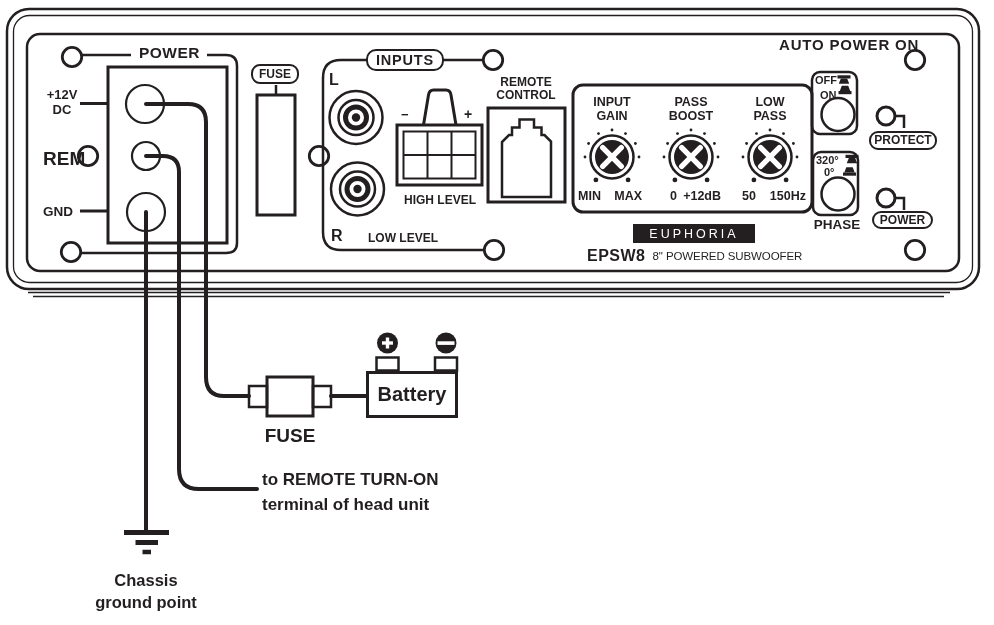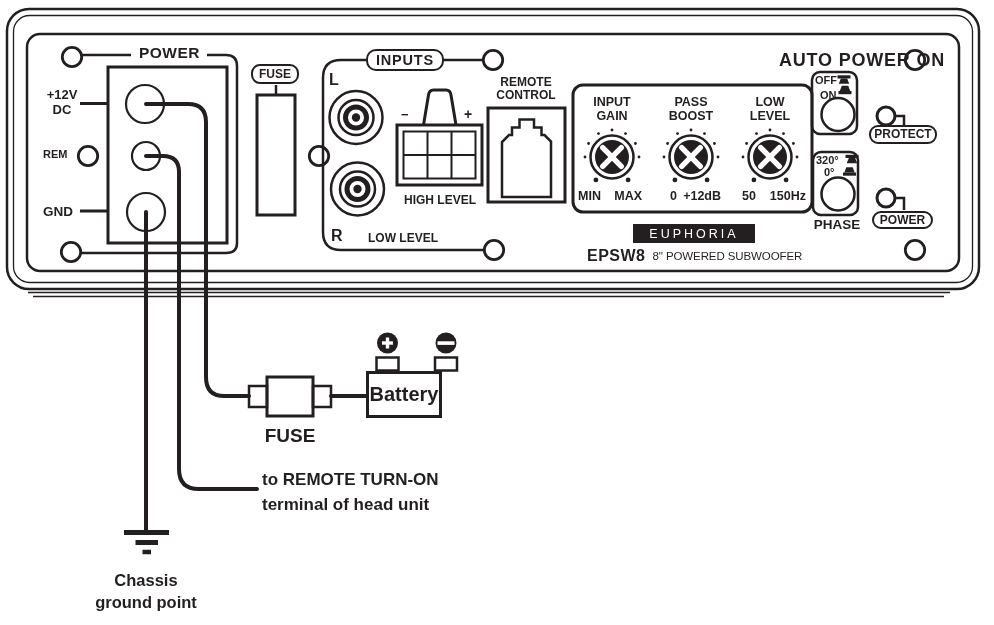--- a/index.html
+++ b/index.html
@@ -160,71 +160,71 @@
       <rect x="437.5" y="341.3" width="17" height="3.6" fill="#ffffff"></rect>
     </g>
     <rect x="376.5" y="357.5" width="22" height="13" class="st" stroke-width="2.5" fill="#fff"></rect>
     <rect x="435" y="357.5" width="22" height="13" class="st" stroke-width="2.5" fill="#fff"></rect>
   </g>
 </svg>
 
 <div class="lbl ctr" style="left:132px;top:44px;width:75px;font-size:15.5px;letter-spacing:.5px;">POWER</div>
 <div class="lbl ctr prelines" style="left:36px;top:88px;width:52px;font-size:13px;line-height:1.15;">+12V
 DC</div>
-<div class="lbl" style="left:43px;top:148px;font-size:11px;">REM</div>
+<div class="lbl" style="left:43px;top:148px;font-size:19px;">REM</div>
 <div class="lbl" style="left:43px;top:204px;font-size:13.5px;">GND</div>
 
 <div class="badge" style="left:251px;top:64px;width:48px;height:20px;font-size:12px;">FUSE</div>
 
 <div class="badge" style="left:366px;top:49px;width:78px;height:22px;font-size:14.5px;letter-spacing:.8px;border-radius:10px;">INPUTS</div>
 <div class="lbl" style="left:329px;top:71px;font-size:16px;">L</div>
 <div class="lbl" style="left:331px;top:227px;font-size:16px;">R</div>
 <div class="lbl" style="left:368px;top:230.5px;font-size:12px;">LOW LEVEL</div>
 <div class="lbl" style="left:401px;top:107px;font-size:13px;">−</div>
 <div class="lbl" style="left:464px;top:106px;font-size:14px;">+</div>
 <div class="lbl ctr" style="left:396px;top:192.5px;width:88px;font-size:12px;">HIGH LEVEL</div>
 <div class="lbl ctr prelines" style="left:484px;top:76px;width:84px;font-size:12px;line-height:1.1;">REMOTE
 CONTROL</div>
 
 <div class="lbl ctr prelines" style="left:577px;top:94.5px;width:70px;font-size:12.5px;line-height:1.12;">INPUT
 GAIN</div>
 <div class="lbl ctr prelines" style="left:656px;top:94.5px;width:70px;font-size:12.5px;line-height:1.12;">PASS
 BOOST</div>
 <div class="lbl ctr prelines" style="left:735px;top:94.5px;width:70px;font-size:12.5px;line-height:1.12;">LOW
-LEVEL</div>
+PASS</div>
 
 <div class="row-between" style="left:578px;top:188.5px;width:64px;font-size:12.5px;">
   <span>MIN</span>
   <span>MAX</span>
 </div>
 <div class="row-between" style="left:670px;top:188.5px;width:51px;font-size:12.5px;">
   <span>0</span>
   <span>+12dB</span>
 </div>
 <div class="row-between" style="left:742px;top:188.5px;width:64px;font-size:12.5px;">
   <span>50</span>
   <span>150Hz</span>
 </div>
 
-<div class="lbl" style="left:779px;top:50px;font-size:18px;letter-spacing:.8px;">AUTO POWER ON</div>
+<div class="lbl" style="left:779px;top:36px;font-size:15px;letter-spacing:.8px;">AUTO POWER ON</div>
 <div class="lbl" style="left:815px;top:73.5px;font-size:11px;">OFF</div>
 <div class="lbl" style="left:820px;top:89px;font-size:11px;">ON</div>
 <div class="lbl" style="left:816px;top:153.5px;font-size:11px;">320°</div>
 <div class="lbl" style="left:824px;top:166px;font-size:11px;">0°</div>
 <div class="lbl ctr" style="left:806px;top:217px;width:62px;font-size:13.5px;">PHASE</div>
 
-<div class="badge" style="left:869px;top:125px;width:68px;height:18.5px;font-size:12px;">PROTECT</div>
+<div class="badge" style="left:869px;top:131px;width:68px;height:18.5px;font-size:12px;">PROTECT</div>
 <div class="badge" style="left:872px;top:211px;width:61px;height:18px;font-size:12px;">POWER</div>
 
 <div class="badge-dark" style="left:633px;top:224px;width:122px;height:19px;font-size:12.5px;letter-spacing:3px;text-align:right;">EUPHORIA</div>
 <div class="model-row" style="left:587px;top:247px;">
   <span class="lbl" style="position:static;font-size:16px;letter-spacing:.5px;">EPSW8</span>
   <span style="font-size:11.5px;font-weight:normal;letter-spacing:-.1px;">8" POWERED SUBWOOFER</span>
 </div>
 
-<div class="battery-box" style="left:366px;top:371px;width:76px;height:47px;font-size:20px;">Battery</div>
+<div class="battery-box" style="left:366px;top:371px;width:92px;height:47px;font-size:20px;">Battery</div>
 <div class="lbl ctr" style="left:254px;top:425px;width:72px;font-size:19px;">FUSE</div>
 <div class="lbl prelines" style="left:262px;top:468px;font-size:17px;line-height:1.47;">to REMOTE TURN-ON
 terminal of head unit</div>
 <div class="lbl ctr prelines" style="left:71px;top:570px;width:150px;font-size:16.5px;line-height:1.33;">Chassis
 ground point</div>
 
 </div>
 
 </body></html>

